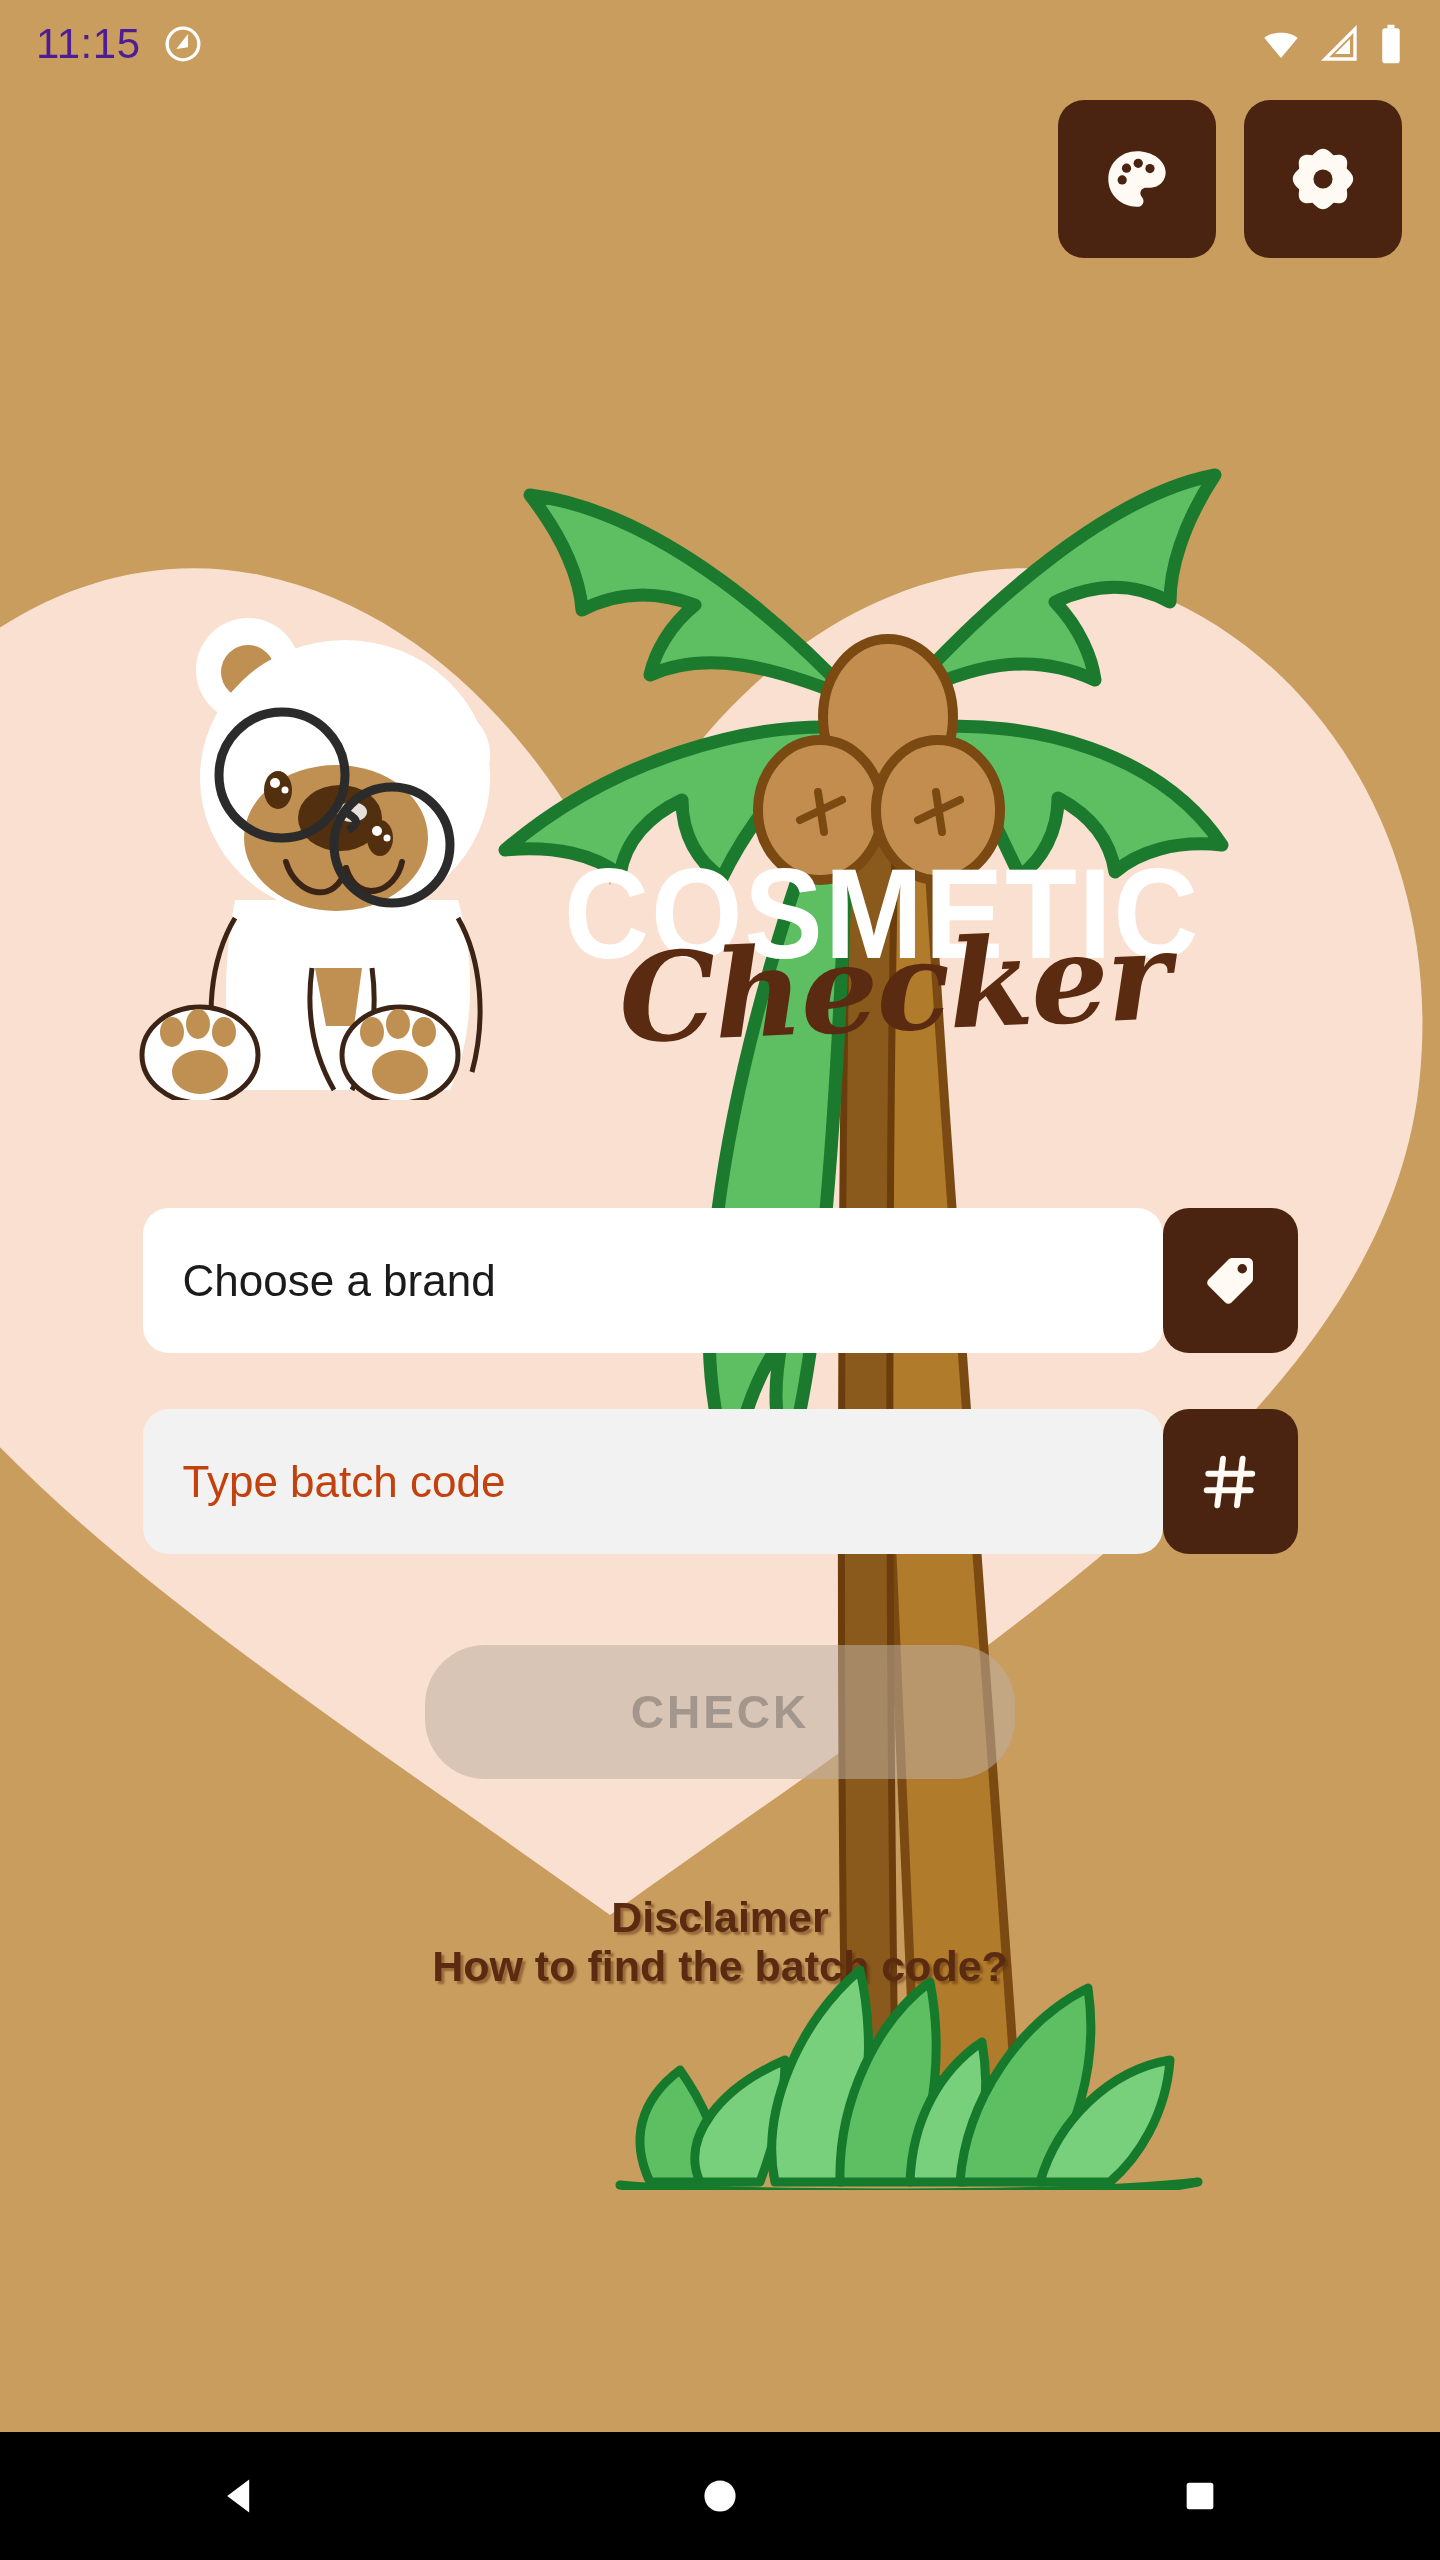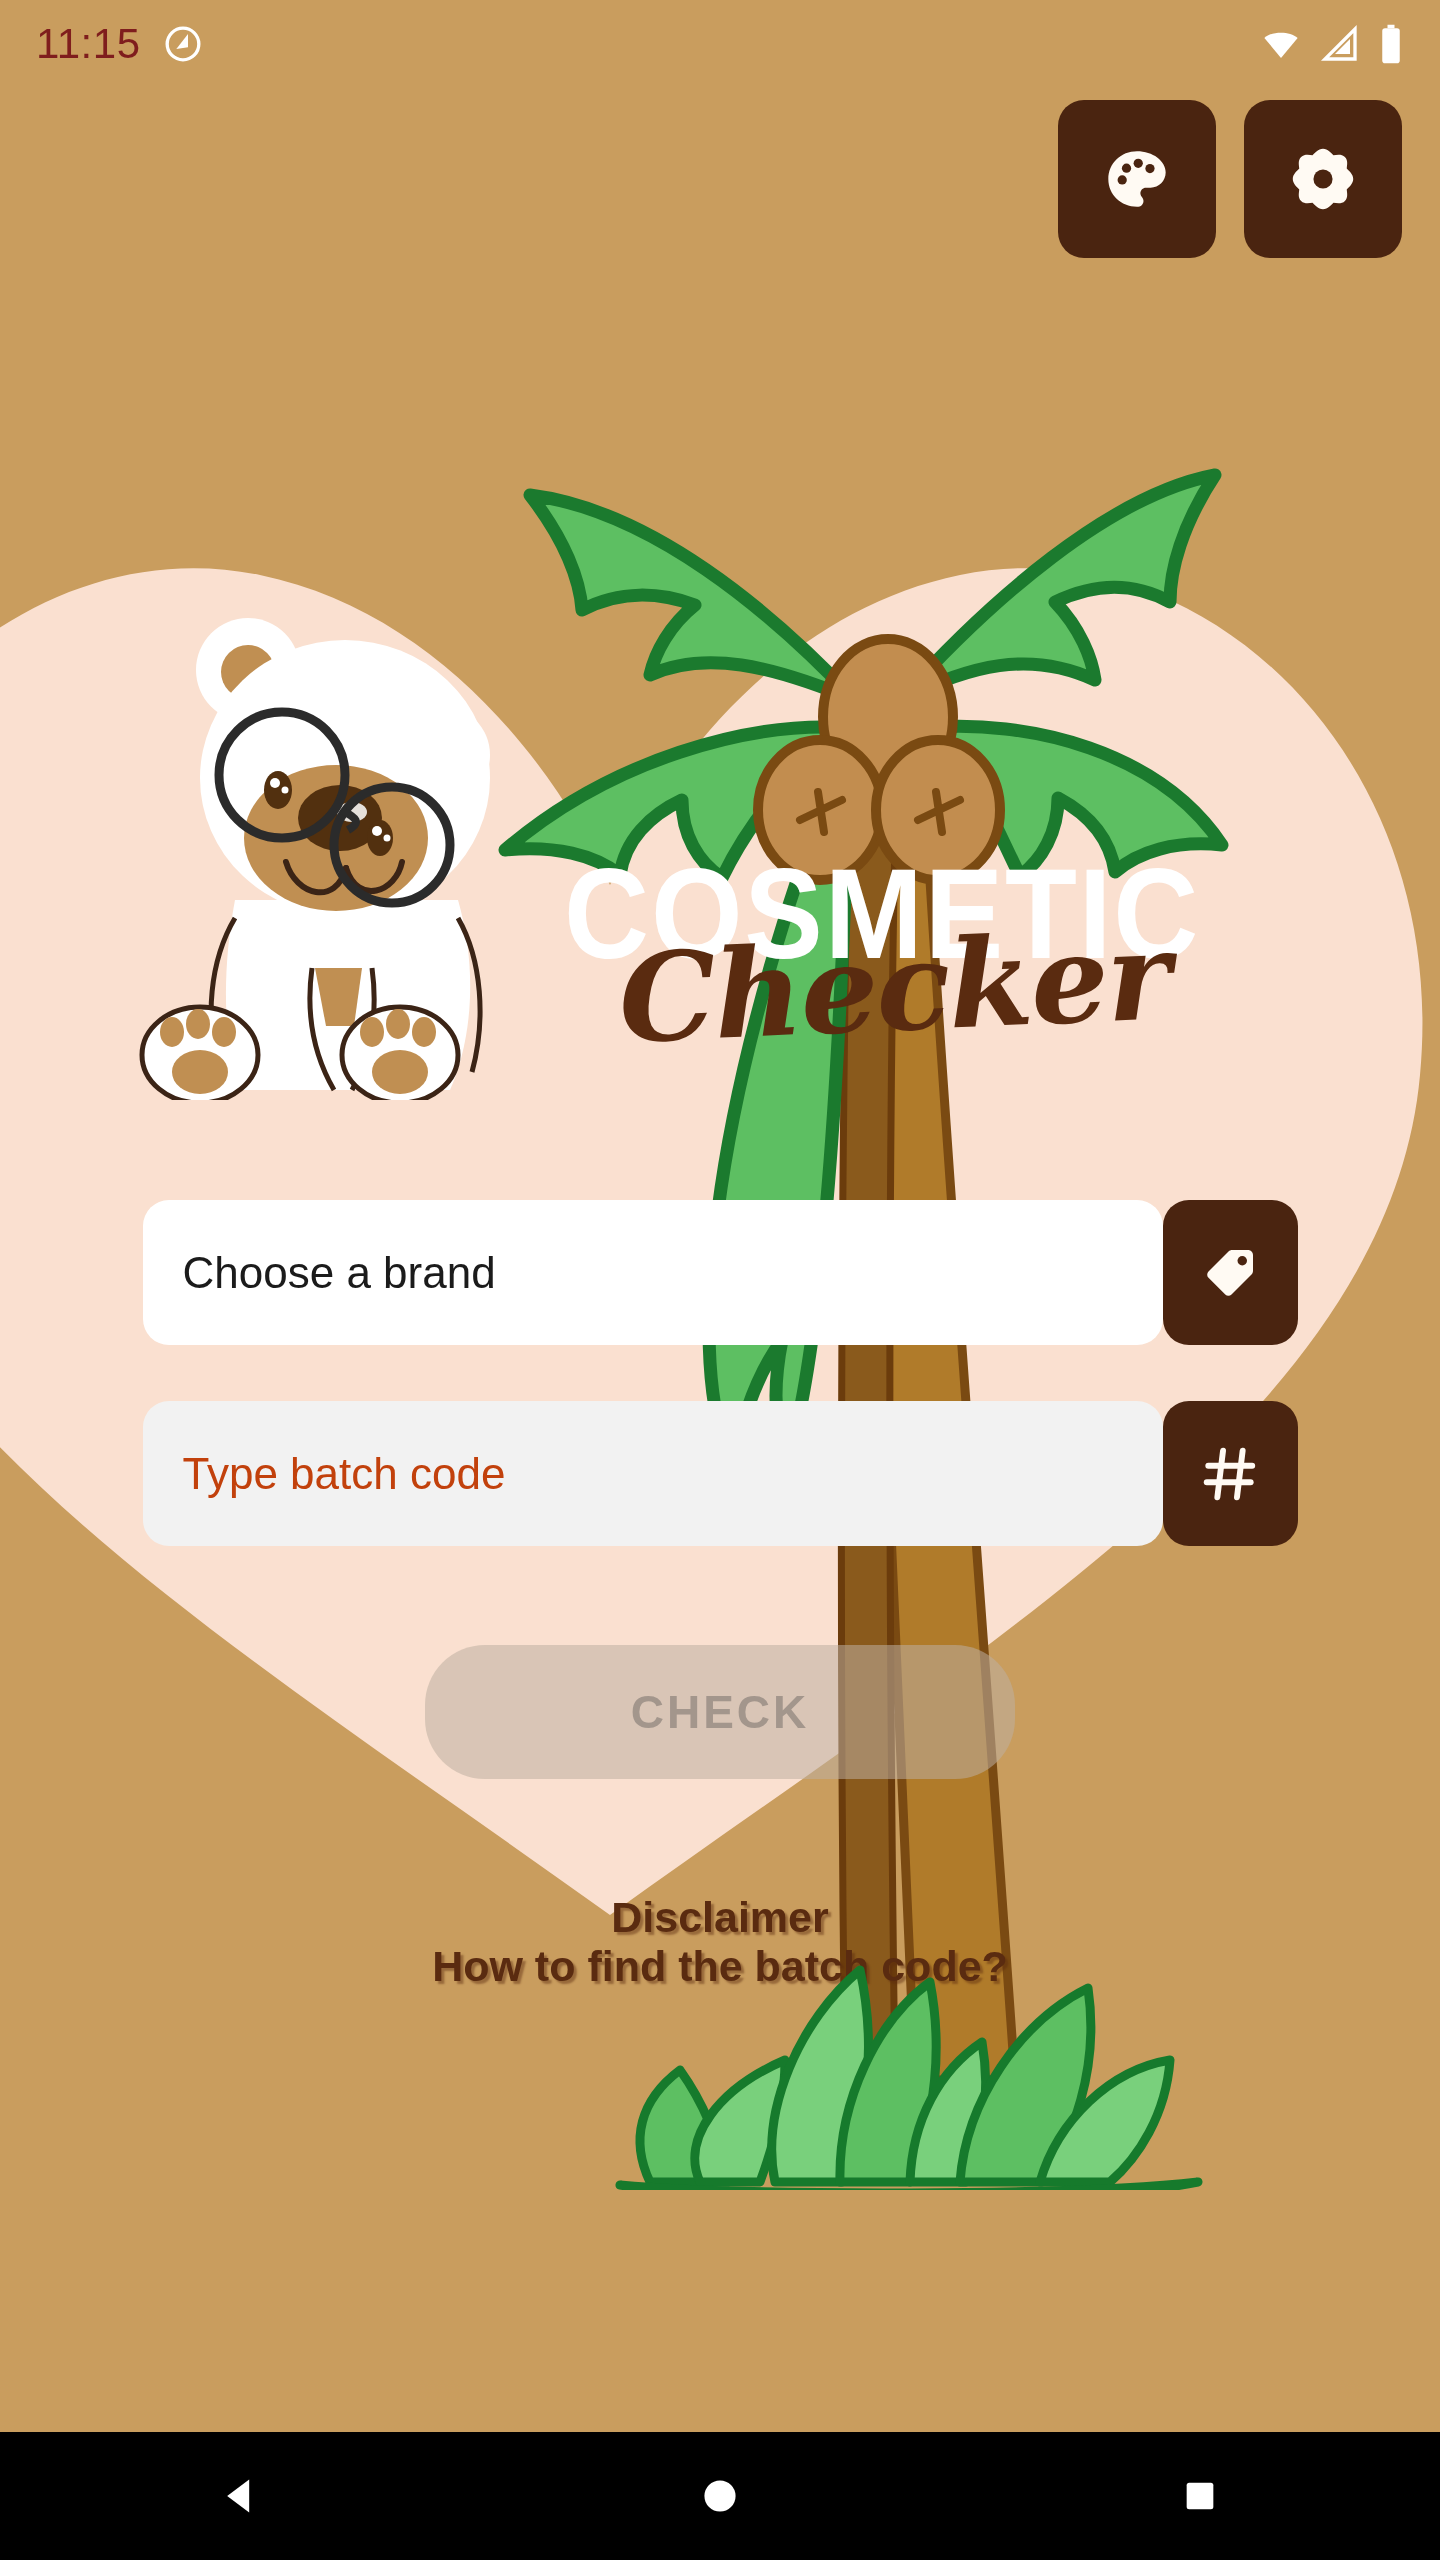--- a/index.html
+++ b/index.html
@@ -21,21 +21,21 @@
 
   
   #status-bar{
     position:absolute; left:0; top:0;
     width:1440px; height:88px;
     display:flex; align-items:center;
     padding:0 36px;
     z-index:60;
   }
   #status-clock{
-    color:#7f1d1d; font-size:42px; letter-spacing:.5px;
+    color:#4c1d95; font-size:42px; letter-spacing:.5px;
     font-family:"Liberation Sans", sans-serif;
   }
   #status-left-icons{ margin-left:22px; display:flex; align-items:center; }
   #status-right{ margin-left:auto; display:flex; align-items:center; gap:18px; }
 
   
   #top-actions{
     position:absolute; right:38px; top:100px;
     display:flex; gap:28px; z-index:55;
   }
@@ -103,21 +103,21 @@
   }
 
   
   #form{
     position:absolute; left:0; top:1200px;
     width:1440px;
     z-index:20;
   }
   .field-row{
     position:relative;
-    margin:0 auto;
+    margin:8px auto;
     width:1155px;
     height:145px;
   }
   .field{
     position:absolute; left:0; top:0;
     width:1020px; height:145px;
     border-radius:26px;
     display:flex; align-items:center;
     padding:0 40px;
     font-size:44px;

